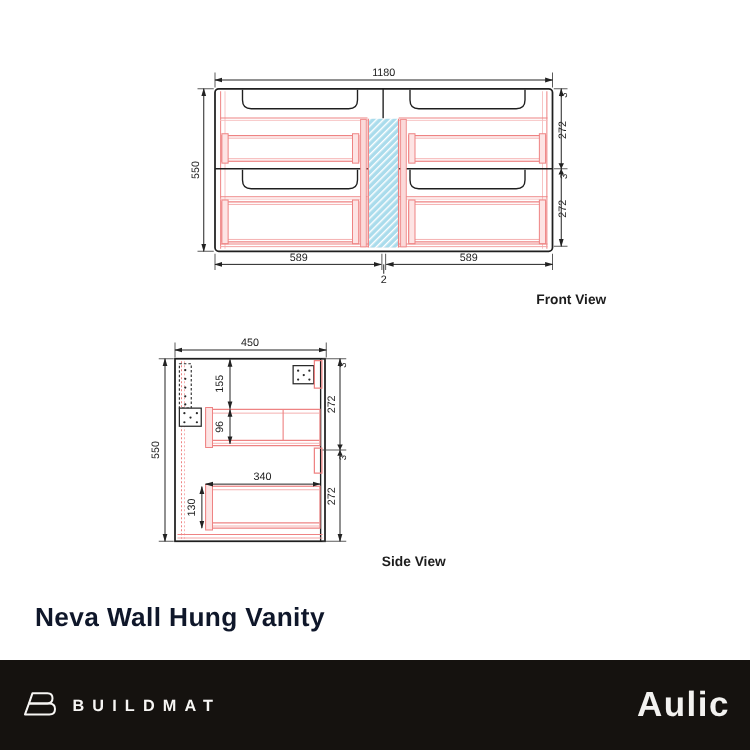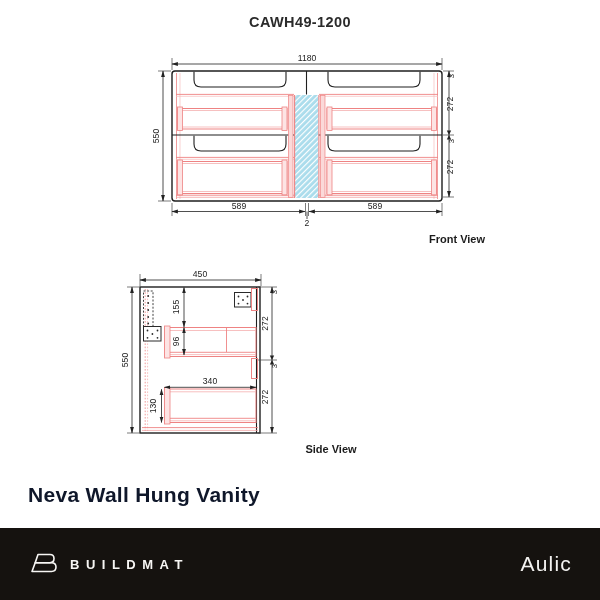--- a/index.html
+++ b/index.html
@@ -8,31 +8,30 @@
   .doc-title{position:absolute;top:14px;left:0;width:600px;text-align:center;
              font-size:14.5px;font-weight:600;color:#2b2b2b;letter-spacing:.4px;}
   svg text{font-family:"Liberation Sans",sans-serif;fill:#222;}
   .dim{font-size:8.6px;}
   .dim-sm{font-size:7.6px;}
   .view-label{font-size:11px;font-weight:600;fill:#1c1c1c;}
   .product-name{position:absolute;left:28px;top:483px;font-size:21px;font-weight:700;
                 color:#0f172a;letter-spacing:.3px;}
   .footer{position:absolute;left:0;top:528px;width:600px;height:72px;background:#15120f;
           display:flex;align-items:center;justify-content:space-between;
-          padding:0 28px;box-sizing:border-box;}
+          padding:0 16px;box-sizing:border-box;}
   .brand-left{display:flex;align-items:center;gap:11px;}
   .brand-name{color:#f7f6f4;font-size:13px;font-weight:700;letter-spacing:6.5px;}
-  .brand-right{color:#f3f2f0;font-size:21px;font-weight:400;letter-spacing:1.2px;}
+  .brand-right{color:#f3f2f0;font-size:28px;font-weight:700;letter-spacing:1.2px;}
 </style>
 </head>
 <body>
 
 <div class="page">
 
-  <div class="doc-title">CAWH49-1200</div>
 
   <svg width="600" height="478" viewBox="0 0 600 478" style="position:absolute;left:0;top:0;">
     <defs>
       <marker id="arr" viewBox="0 0 10 10" refX="9.2" refY="5" markerWidth="8" markerHeight="8" orient="auto-start-reverse">
         <path d="M0 2 L10 5 L0 8 Z" fill="#222"></path>
       </marker>
       <pattern id="hatch" width="4" height="4" patternUnits="userSpaceOnUse" patternTransform="rotate(45)">
         <rect width="4" height="4" fill="#aadcec"></rect>
         <line x1="0.5" y1="0" x2="0.5" y2="4" stroke="#ffffff" stroke-width="1.3"></line>
       </pattern>

